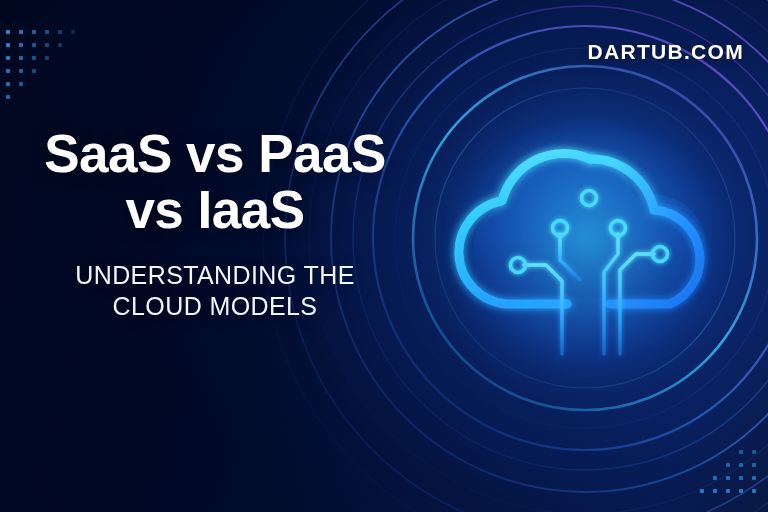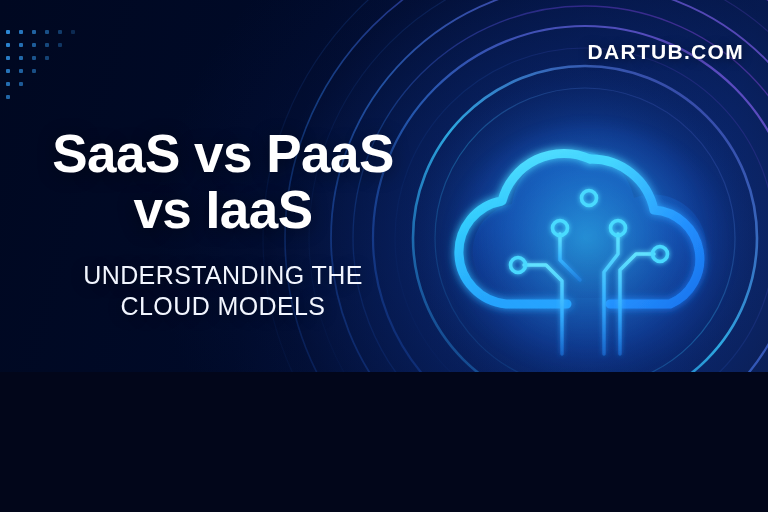--- a/index.html
+++ b/index.html
@@ -3,21 +3,21 @@
 <meta charset="utf-8">
 <style>
   html, body {
     margin: 0;
     padding: 0;
     background: #02061a;
   }
   .canvas {
     position: relative;
     width: 768px;
-    height: 372px;
+    height: 512px;
     overflow: hidden;
     background: #000a28;
     font-family: "Liberation Sans", sans-serif;
     -webkit-font-smoothing: antialiased;
   }
 
   
   .bg-base {
     position: absolute;
     inset: 0;
@@ -49,21 +49,21 @@
   .dot {
     position: absolute;
     width: 4px; height: 4px;
     border-radius: 1px;
     background: #2f8fe0;
   }
 
   
   .text-block {
     position: absolute;
-    left: 8px;
+    left: 0;
     top: 126px;
     width: 430px;
     text-align: center;
     z-index: 6;
   }
   .headline {
     margin: 0;
     color: #ffffff;
     font-size: 53px;
     line-height: 1.06;

